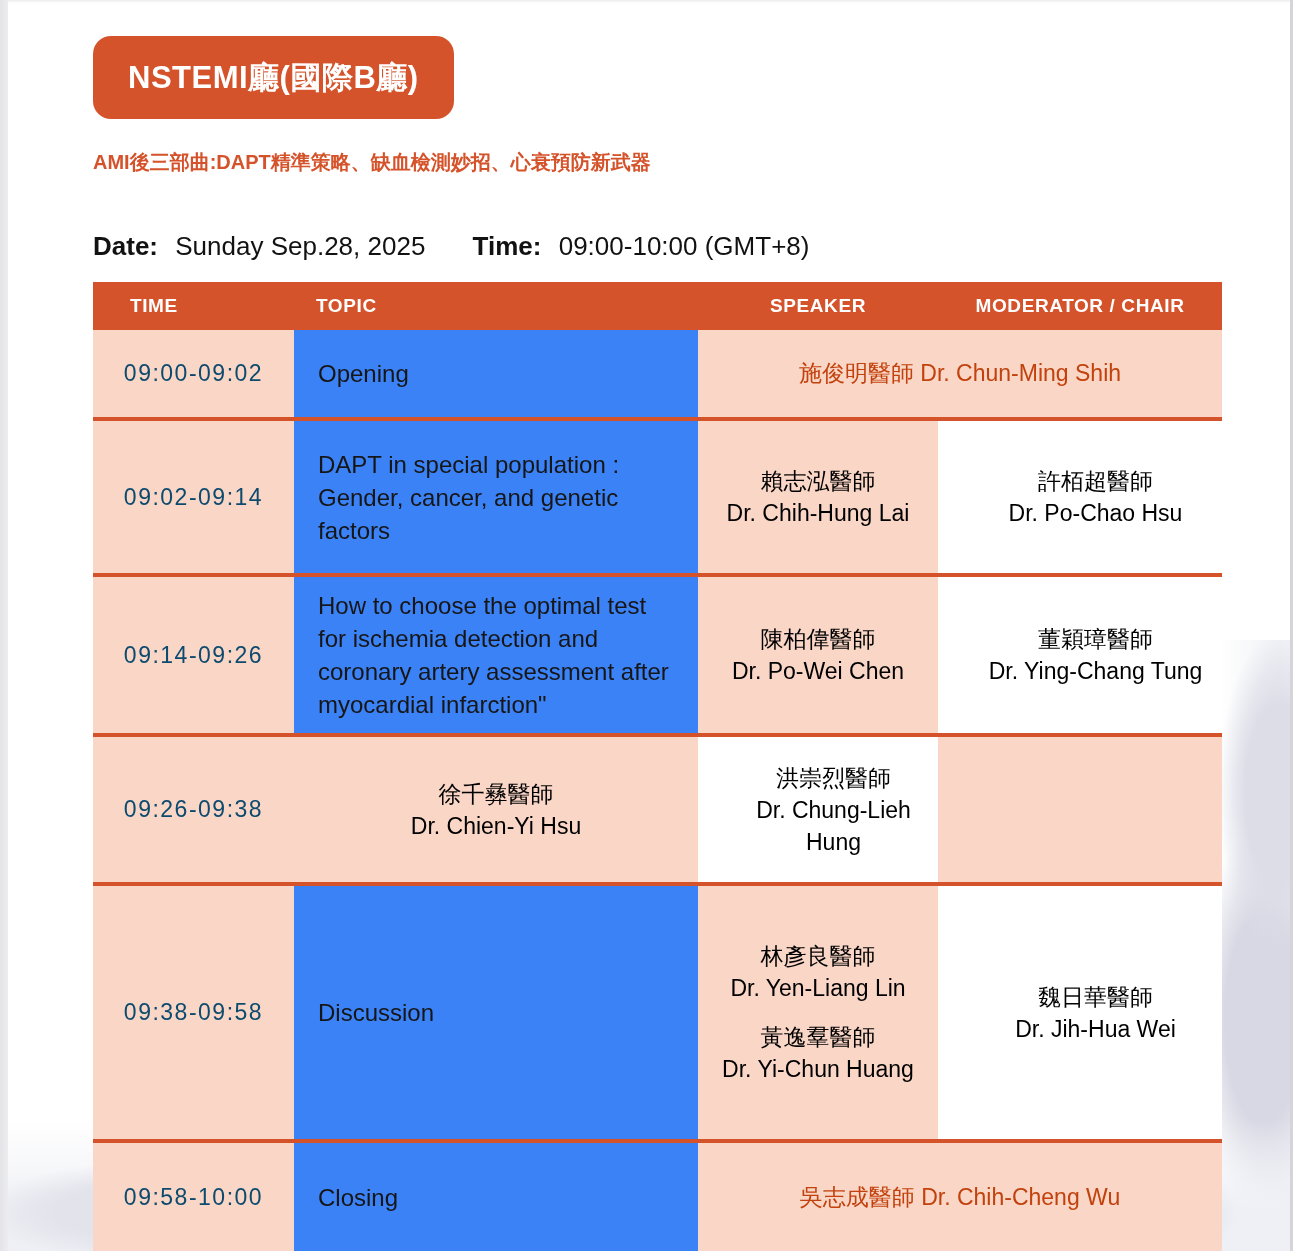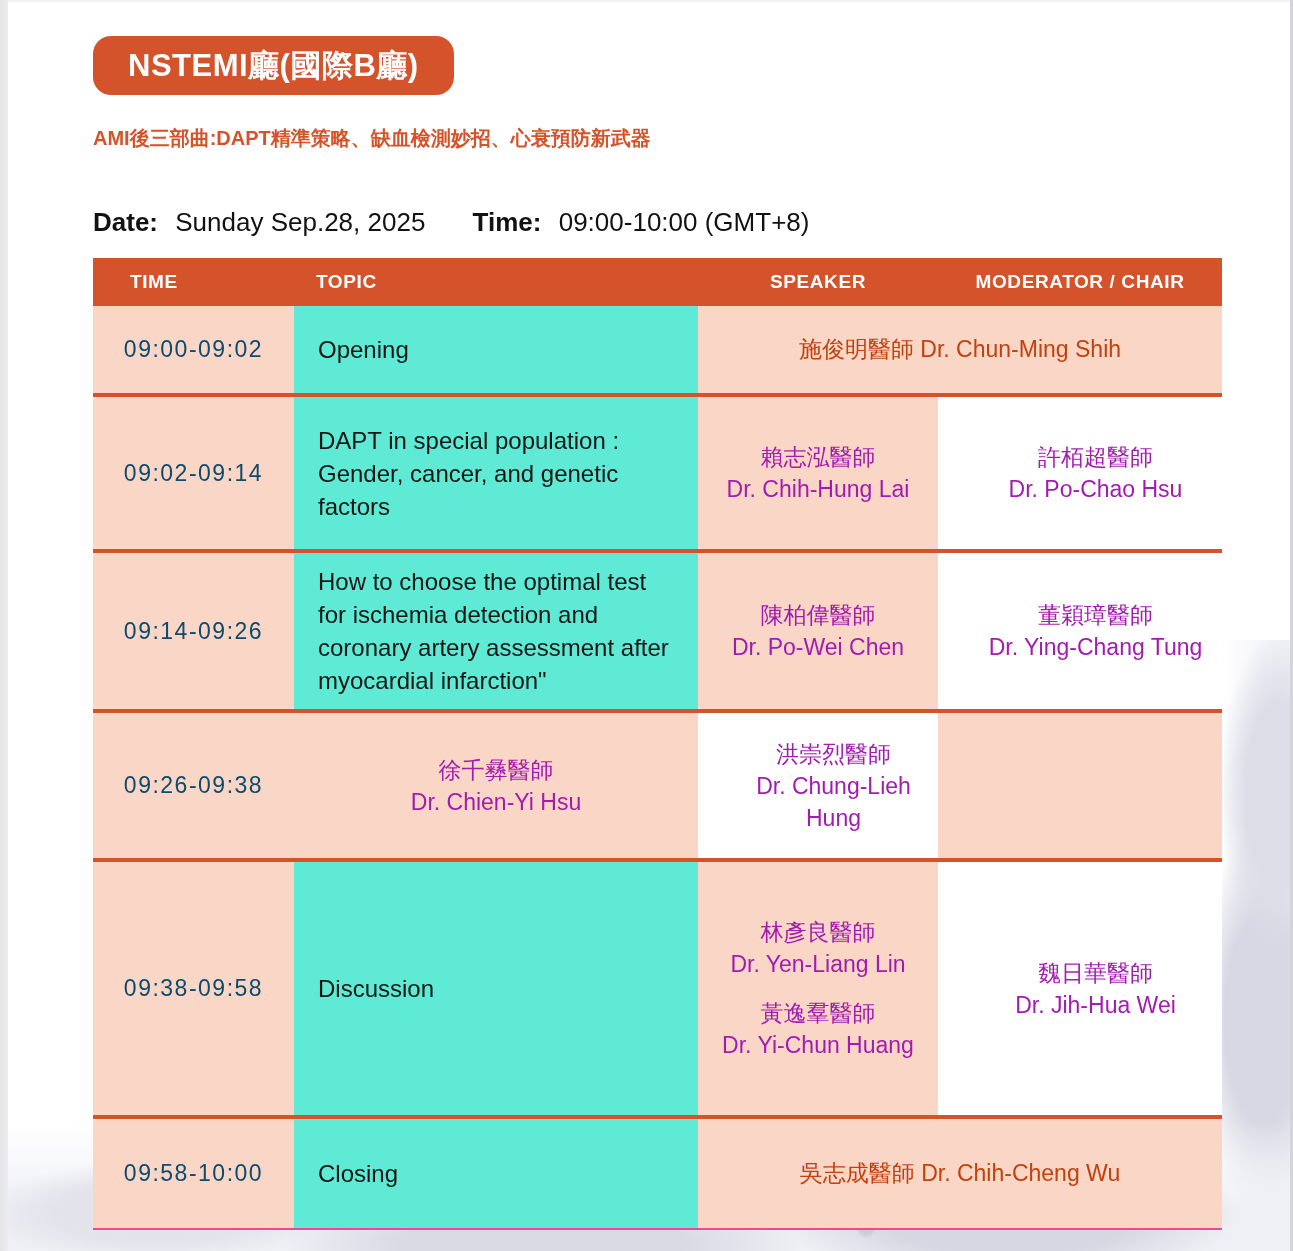--- a/index.html
+++ b/index.html
@@ -37,21 +37,21 @@
       radial-gradient(ellipse 70px 190px at 60% 62%, #d7d8e3 0 55%, rgba(215,216,227,0) 100%),
       radial-gradient(circle 7px at 40% 48%, #c9cad6 0 60%, rgba(201,202,214,0) 100%),
       linear-gradient(to right, rgba(246,246,250,0), #f1f2f6 80%);
   }
   
   .content{position:absolute;left:93px;top:0;width:1129px;z-index:2;}
   .badge{
     display:inline-block;margin-top:36px;
     background:#d5532b;color:#ffffff;
     font-weight:bold;font-size:31px;line-height:31px;
-    padding:14px 35px;border-radius:18px;
+    padding:26px 35px;border-radius:18px;
     letter-spacing:0.5px;
   }
   .subtitle{
     margin-top:28px;color:#d5532b;
     font-weight:bold;font-size:20px;line-height:30px;
   }
   .dateline{margin-top:54px;font-size:26px;line-height:31px;color:#121212;}
   .dateline .lbl{font-weight:bold;}
   .dateline .val{font-weight:normal;margin-left:10px;}
   .dateline .time-lbl{margin-left:40px;}
@@ -68,25 +68,25 @@
   .t-row{
     display:grid;grid-template-columns:201px 404px 240px 284px;
     background:#f9d6c6;
   }
   .t-row.merged{grid-template-columns:201px 404px 524px;}
   .t-row + .t-row{border-top:4px solid #d5532b;}
   .r1{height:87px;} .r2{height:152px;} .r3{height:156px;}
   .r4{height:145px;} .r5{height:253px;} .r6{height:109px;}
   .cell{display:flex;align-items:center;justify-content:center;}
   .cell-time{font-size:23px;letter-spacing:1.5px;color:#0c4a6e;}
-  .cell-topic{background:#5eead4;justify-content:flex-start;padding-left:24px;}
+  .cell-topic{background:#3b82f6;justify-content:flex-start;padding-left:24px;}
   .cell-topic span{font-size:24px;line-height:33px;max-width:356px;color:#161616;}
   .cell-mod{background:#ffffff;padding-left:31px;}
   .person{display:flex;flex-direction:column;align-items:center;
-          font-size:23px;line-height:32px;color:#a21caf;text-align:center;}
+          font-size:23px;line-height:32px;color:#000000;text-align:center;}
   .person-inline{font-size:23px;color:#c2410c;text-align:center;}
   .speaker-stack{display:flex;flex-direction:column;align-items:center;gap:17px;}
 </style>
 </head>
 <body>
 
 <div class="edge-top"></div>
 <div class="edge-left"></div>
 <div class="edge-right"></div>
 <div class="tex tex-right"></div>

